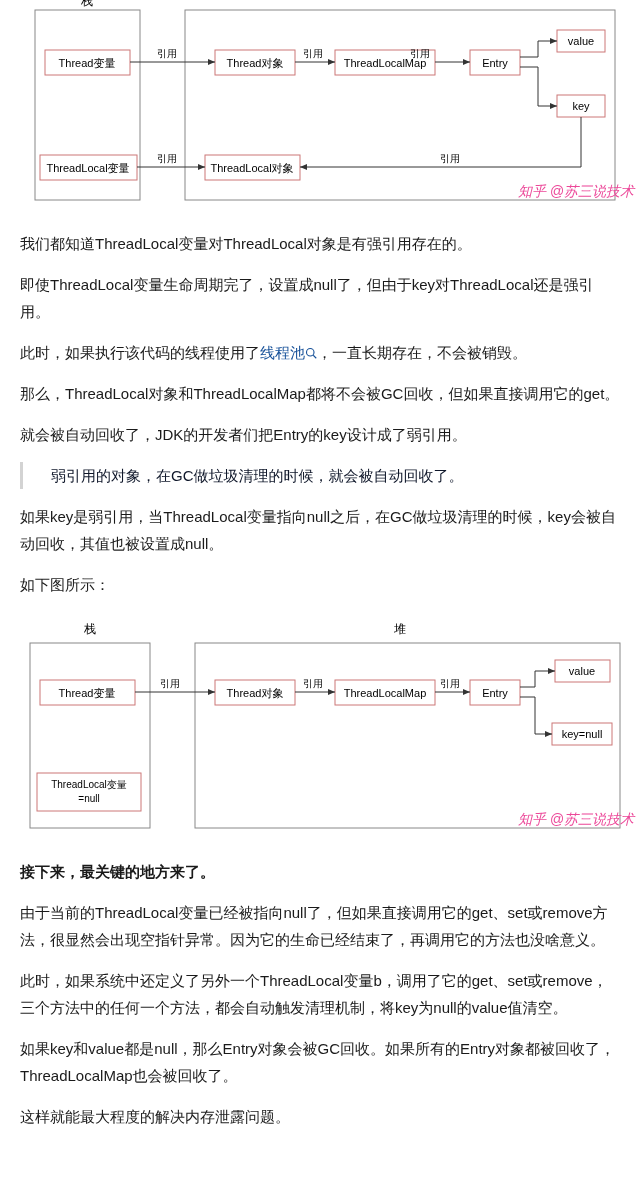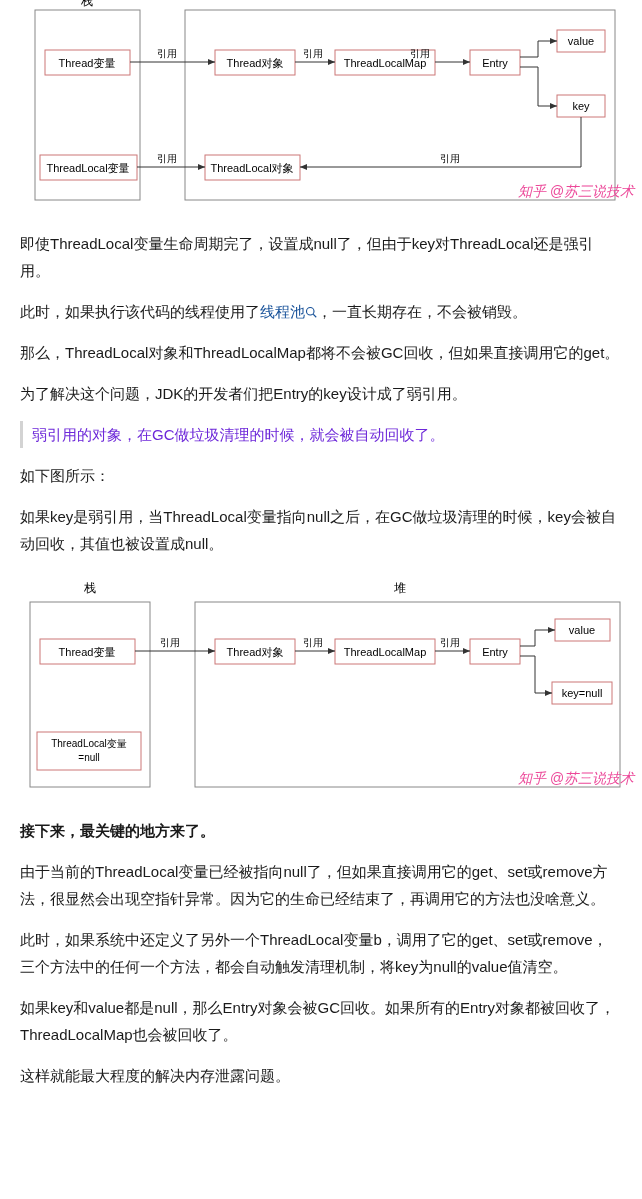--- a/index.html
+++ b/index.html
@@ -3,21 +3,21 @@
 <meta charset="utf-8">
 <style>
 * { margin: 0; padding: 0; box-sizing: border-box; }
 body { font-family: -apple-system, "PingFang SC", "Microsoft YaHei", sans-serif; font-size: 15px; line-height: 1.8; color: #1a1a1a; background: #fff; width: 642px; }
 .content { padding: 0 20px; }
 .diagram { position: relative; background: #fff; margin-bottom: 20px; }
 .diagram svg { display: block; width: 100%; }
 p { margin: 14px 0; }
 .link { color: #175199; text-decoration: none; text-align: right; }
 .search-icon { display: inline-block; width: 12px; height: 12px; vertical-align: -1px; }
-.blockquote { border-left: 3px solid #d3d3d3; padding-left: 9px; color: #6d28d9; margin: 14px 0; }
+.blockquote { border-left: 3px solid #d3d3d3; padding-left: 28px; color: #0f172a; margin: 14px 0; }
 .bold { font-weight: 700; }
 .watermark { position: absolute; right: 8px; bottom: 6px; font-size: 14px; color: #ec4899; font-style: italic; pointer-events: none; }
 </style>
 </head>
 <body>
 
 <div class="diagram">
 <svg viewBox="0 0 642 210" xmlns="http://www.w3.org/2000/svg">
   <defs>
     <marker id="arr1" markerWidth="8" markerHeight="8" refX="7" refY="3" orient="auto">
@@ -67,32 +67,33 @@
   <line x1="137" y1="167" x2="205" y2="167" stroke="#333" marker-end="url(#arr1)"></line>
   <text x="167" y="162" text-anchor="middle" font-size="10">引用</text>
 
   <path d="M581 117 L581 167 L300 167" fill="none" stroke="#333" marker-end="url(#arr1)"></path>
   <text x="450" y="162" text-anchor="middle" font-size="10">引用</text>
 </svg>
 <div class="watermark">知乎 @苏三说技术</div>
 </div>
 
 <div class="content">
+<p>我们都知道ThreadLocal变量对ThreadLocal对象是有强引用存在的。</p>
 <p>即使ThreadLocal变量生命周期完了，设置成null了，但由于key对ThreadLocal还是强引用。</p>
 <p>
   <span>此时，如果执行该代码的线程使用了</span><a class="link">线程池</a><svg class="search-icon" viewBox="0 0 16 16">
         <circle cx="7" cy="7" r="5" fill="none" stroke="#175199" stroke-width="1.5"></circle>
         <line x1="11" y1="11" x2="15" y2="15" stroke="#175199" stroke-width="1.5"></line>
       </svg><span>，一直长期存在，不会被销毁。</span>
 </p>
 <p>那么，ThreadLocal对象和ThreadLocalMap都将不会被GC回收，但如果直接调用它的get。</p>
-<p>为了解决这个问题，JDK的开发者们把Entry的key设计成了弱引用。</p>
+<p>就会被自动回收了，JDK的开发者们把Entry的key设计成了弱引用。</p>
 <div class="blockquote">弱引用的对象，在GC做垃圾清理的时候，就会被自动回收了。</div>
+<p>如果key是弱引用，当ThreadLocal变量指向null之后，在GC做垃圾清理的时候，key会被自动回收，其值也被设置成null。</p>
 <p>如下图所示：</p>
-<p>如果key是弱引用，当ThreadLocal变量指向null之后，在GC做垃圾清理的时候，key会被自动回收，其值也被设置成null。</p>
 </div>
 
 <div class="diagram" style="margin-top:20px;">
 <svg viewBox="0 0 642 220" xmlns="http://www.w3.org/2000/svg">
   <defs>
     <marker id="arr2" markerWidth="8" markerHeight="8" refX="7" refY="3" orient="auto">
           <path d="M0,0 L7,3 L0,6 Z" fill="#333"></path>
         </marker>
   </defs>
   <text x="90" y="15" text-anchor="middle" font-size="12">栈</text>

